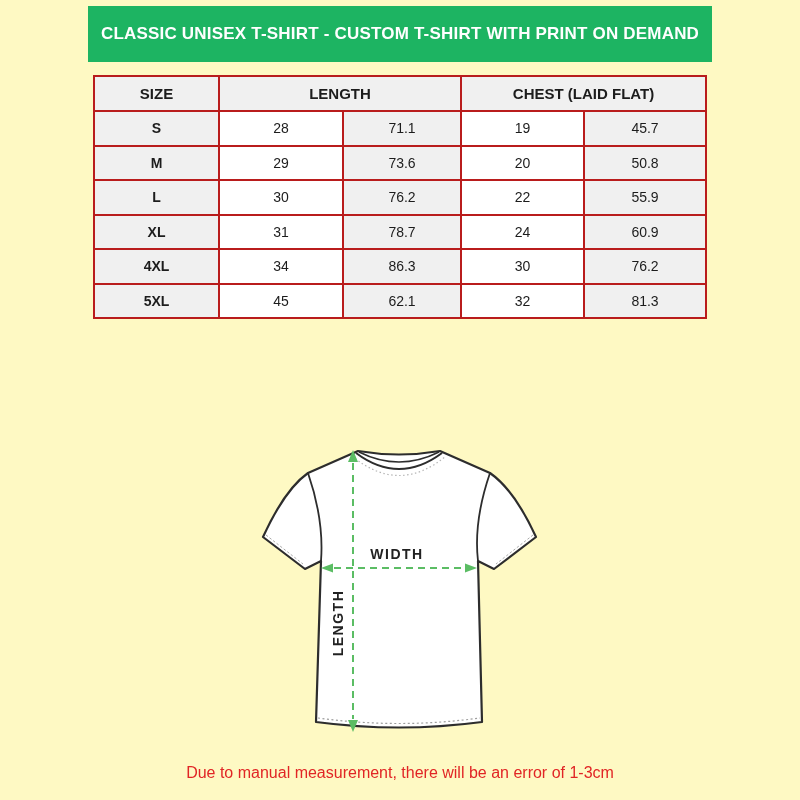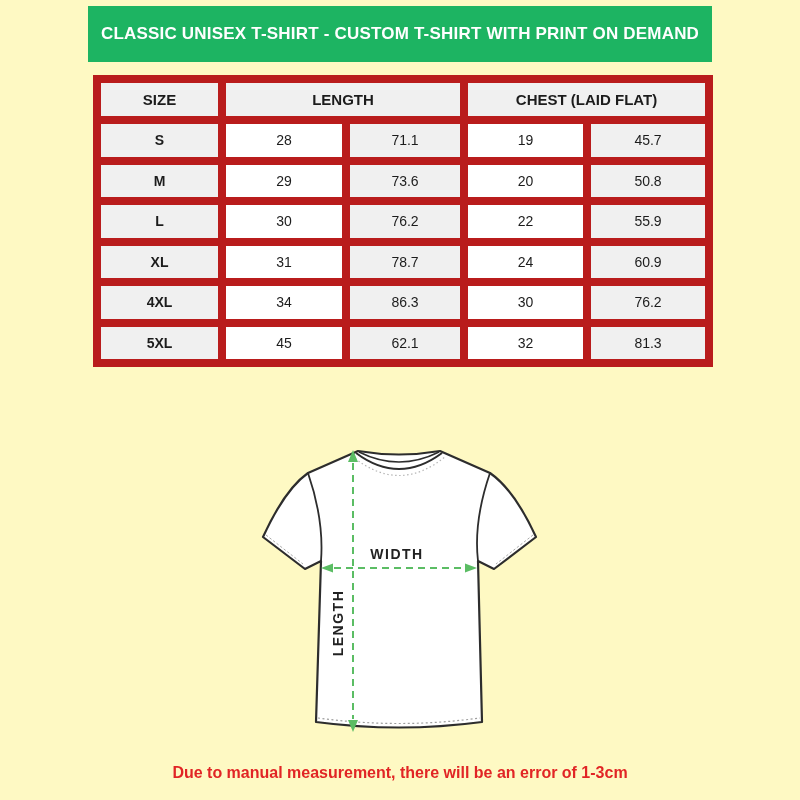--- a/index.html
+++ b/index.html
@@ -14,34 +14,34 @@
   }
   #banner .title{
     color:#ffffff;font-weight:bold;font-size:17px;letter-spacing:.2px;white-space:nowrap;
   }
   
   #size-table{
     position:absolute;left:93px;top:75px;width:612px;
     border-collapse:collapse;table-layout:fixed;
   }
   #size-table th,#size-table td{
-    border:8px solid #b91c1c;text-align:center;vertical-align:middle;
+    border:2px solid #b91c1c;text-align:center;vertical-align:middle;
     color:#1c1c1c;padding:0;
   }
   #size-table th{height:33px;background:#f0f0f0;font-size:15px;font-weight:bold;}
   #size-table td{height:32.5px;font-size:14px;}
   #size-table td.size{background:#f0f0f0;font-weight:bold;}
   #size-table td.cm{background:#f0f0f0;}
   #size-table td.in{background:#ffffff;}
   
   #diagram{position:absolute;left:255px;top:443px;width:290px;height:300px;}
   
   #footer-note{
     position:absolute;left:0;top:764px;width:800px;text-align:center;
-    color:#e12525;font-weight:bold;font-size:16px;
+    color:#e12525;font-weight:normal;font-size:16px;
   }
 </style>
 </head>
 <body>
 
 <div id="page">
 
   <div id="banner">
     <span class="title">CLASSIC UNISEX T-SHIRT - CUSTOM T-SHIRT WITH PRINT ON DEMAND</span>
   </div>

